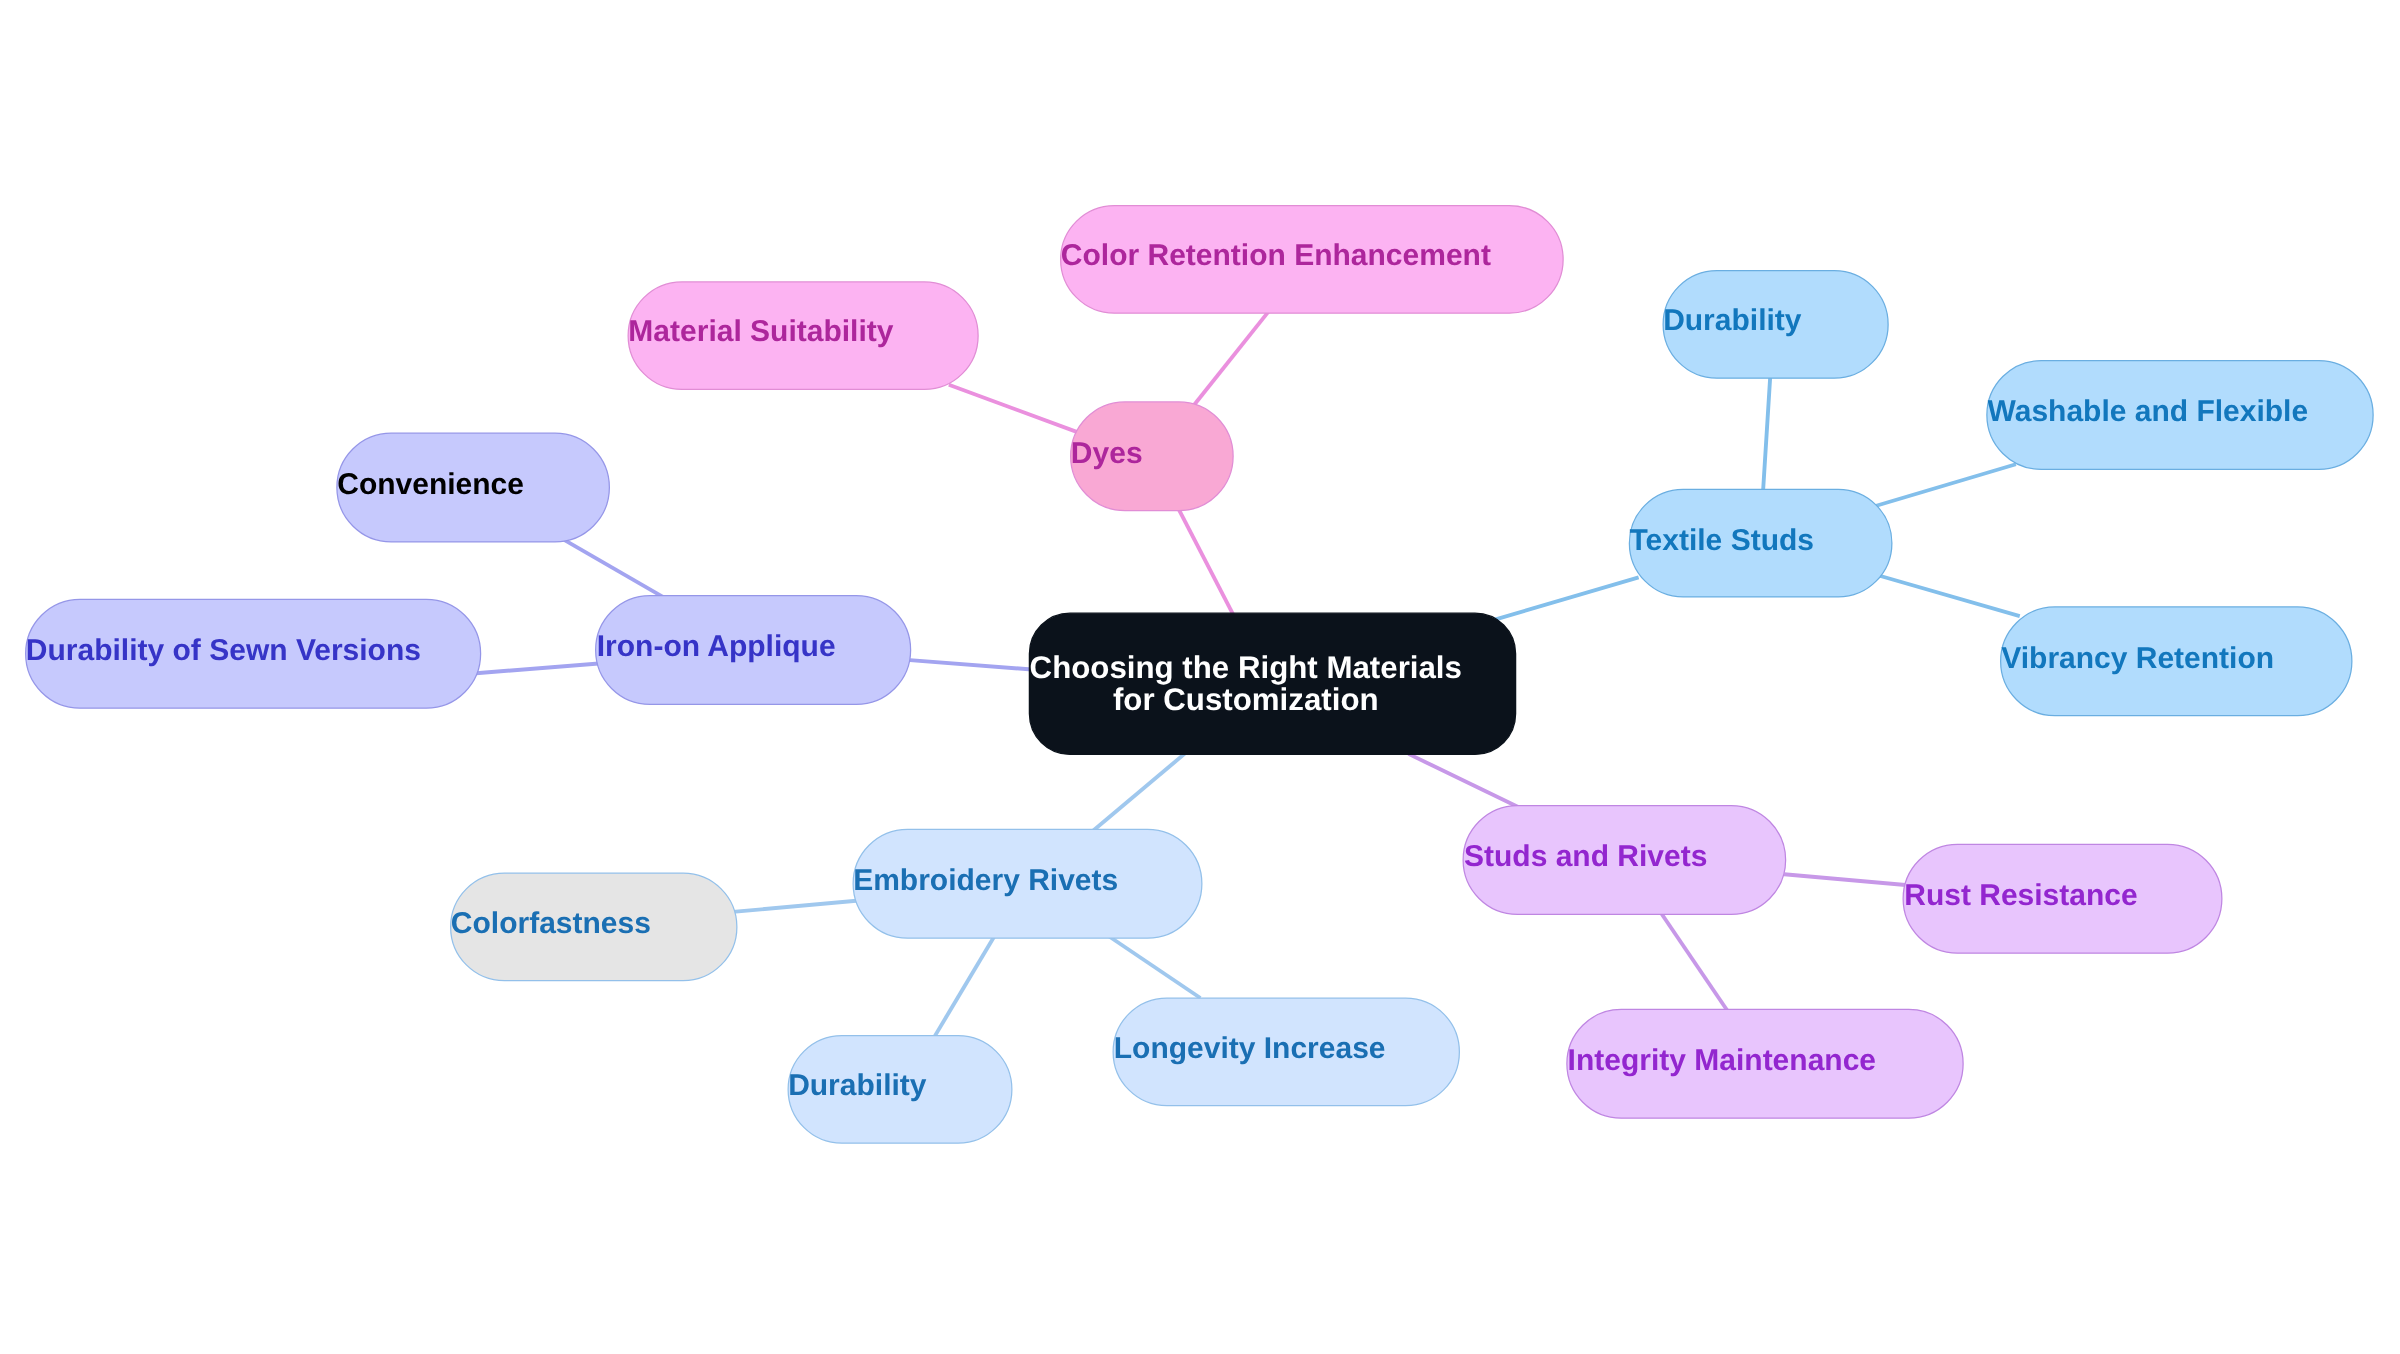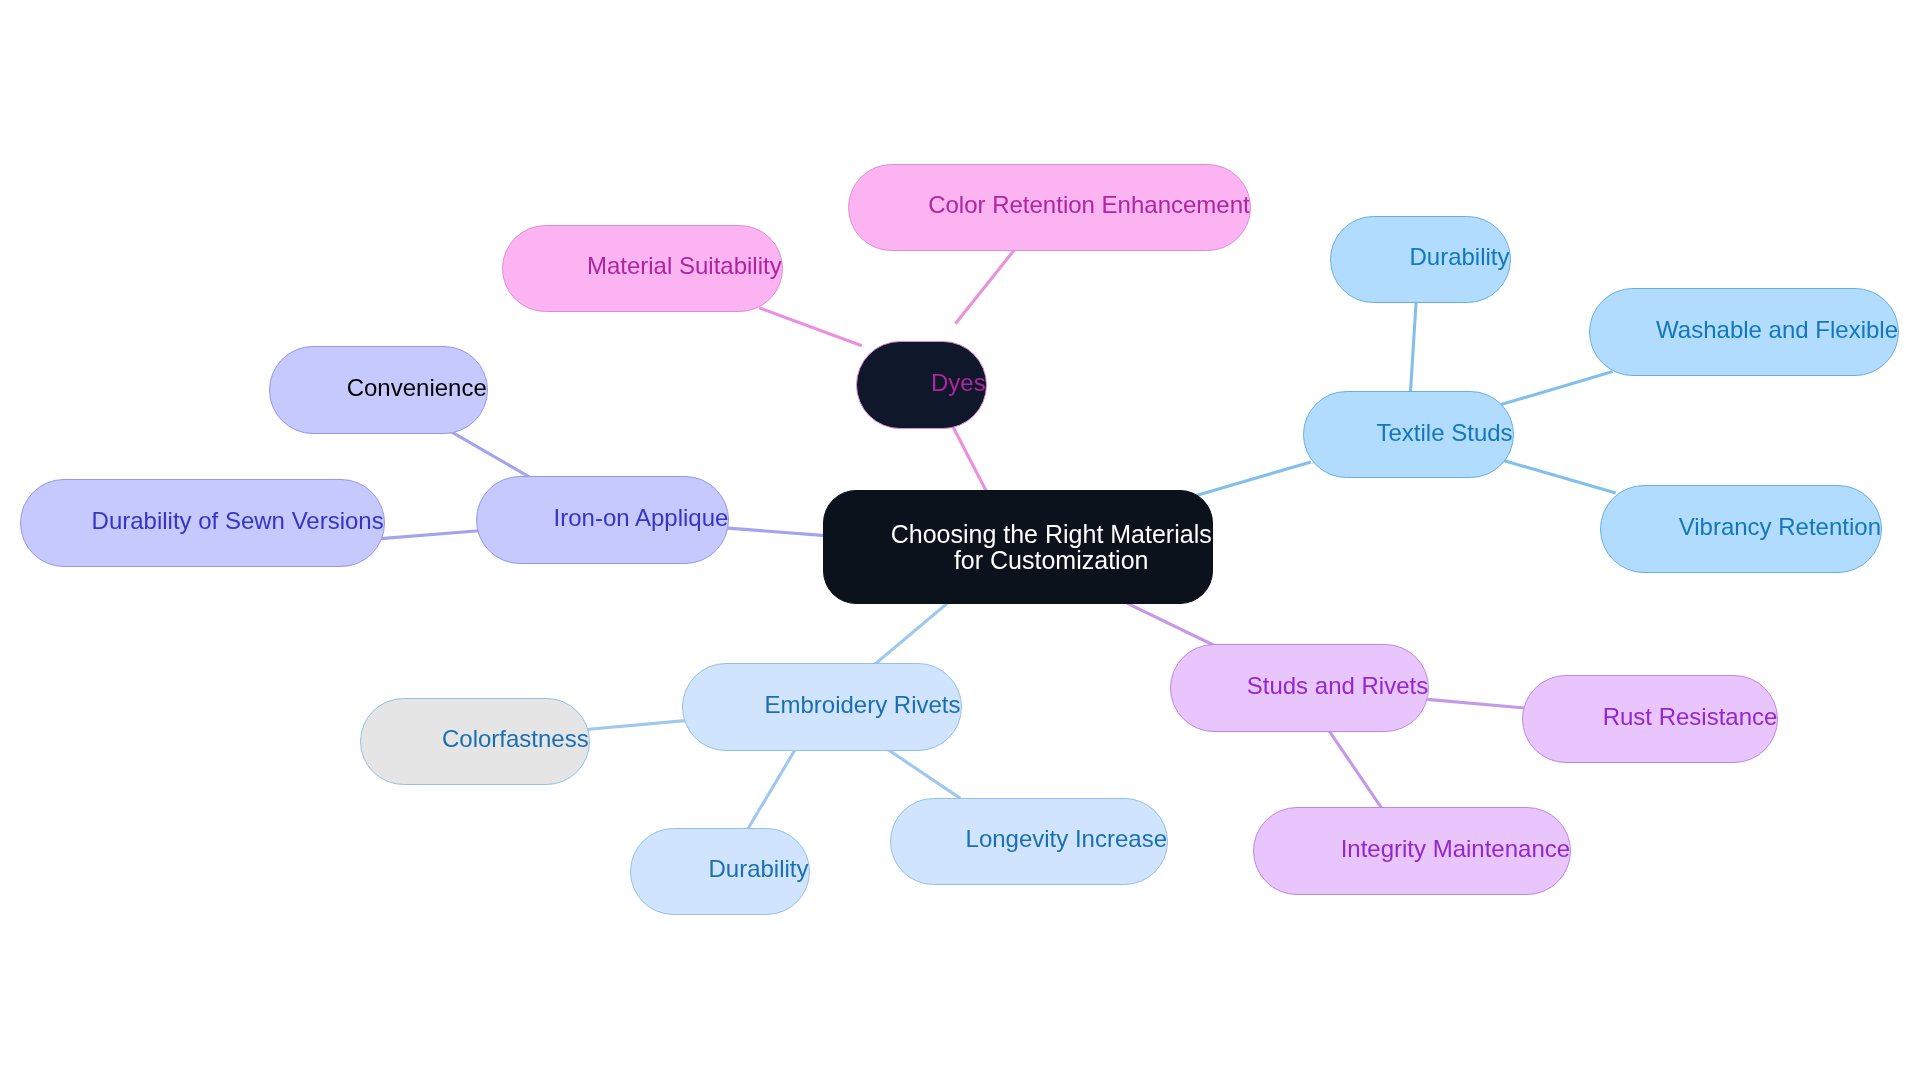--- a/index.html
+++ b/index.html
@@ -1,37 +1,37 @@
 <!DOCTYPE html>
 <html><head>
 <meta charset="utf-8">
 <style>
   html,body{margin:0;padding:0;}
   body{width:1920px;height:1083px;background:#ffffff;overflow:hidden;
        font-family:"Liberation Sans",sans-serif;}
   #canvas{position:relative;width:1920px;height:1083px;background:#ffffff;}
   svg#edge-layer{position:absolute;left:0;top:0;width:1920px;height:1083px;}
   .node{position:absolute;box-sizing:border-box;display:flex;align-items:center;
-        justify-content:flex-end;border-radius:999px;border-style:solid;border-width:1.3px;
-        text-align:center;line-height:1.22;font-size:24px;}
+        justify-content:flex-start;border-radius:999px;border-style:solid;border-width:1.3px;
+        text-align:center;line-height:1.22;font-size:24px;font-weight:bold;}
   .node .node-label{display:block;position:relative;top:-2.5px;
              -webkit-font-smoothing:antialiased;transform:translateZ(0);}
   .node.root-node{color:#ffffff;line-height:1.05;border-radius:33px;font-size:25px;}
   .node.root-node .node-label{top:0.5px;}
   .n-cre{left:847.7px;top:163.8px;width:403px;height:87.5px;}
   .n-ms {left:501.7px;top:224.5px;width:281px;height:87.5px;}
   .n-dyes{left:855.7px;top:321.2px;width:131px;height:87.5px;}
   .n-dur1{left:1329.5px;top:215.8px;width:181px;height:87.5px;}
   .n-wf {left:1589px;top:288.4px;width:310px;height:87.5px;}
   .n-tp {left:1302.6px;top:390.9px;width:211px;height:87.5px;}
   .n-vr {left:1600px;top:485px;width:282px;height:87.5px;}
   .n-conv{left:268.8px;top:346px;width:219px;height:87.5px;}
   .n-ioa{left:476.4px;top:476.4px;width:253px;height:87.5px;}
   .n-dsv{left:19.7px;top:479px;width:365px;height:87.5px;}
-  .n-root{left:822.7px;top:489.7px;width:390px;height:114px;padding-left:32px;}
+  .n-root{left:822.7px;top:489.7px;width:390px;height:114px;}
   .n-et {left:681.5px;top:663.2px;width:280px;height:87.5px;}
   .n-cf {left:359.7px;top:697.5px;width:230px;height:87.5px;}
   .n-dur2{left:629.5px;top:827.8px;width:180px;height:87.5px;}
   .n-li {left:890px;top:797.5px;width:278px;height:87.5px;}
   .n-sr {left:1170.2px;top:644.2px;width:259px;height:87.5px;}
   .n-rr {left:1522.4px;top:675.4px;width:256px;height:87.5px;}
   .n-im {left:1253.1px;top:807px;width:318px;height:87.5px;}
 </style>
 </head>
 <body style="background: rgb(255, 255, 255);">
@@ -57,21 +57,21 @@
       <path d="M1427.3,699.4 L1524.4,708" stroke="#c798e8" stroke-width="3.1" stroke-linecap="butt" fill="none"></path>
       <path d="M1329.1,730.8 L1382.5,809.4" stroke="#c798e8" stroke-width="3.1" stroke-linecap="butt" fill="none"></path>
     </svg>
 
   <div class="node n-cre" style="background: rgb(252, 179, 242); border-color: rgb(225, 141, 213); color: rgb(173, 38, 156);">
       <span class="node-label">Color Retention Enhancement</span>
     </div>
   <div class="node n-ms" style="background: rgb(252, 179, 242); border-color: rgb(225, 141, 213); color: rgb(173, 38, 156);">
       <span class="node-label">Material Suitability</span>
     </div>
-  <div class="node n-dyes" style="background: #0f172a; border-color: rgb(225, 141, 213); color: rgb(173, 38, 156); margin-top: 20px;">
+  <div class="node n-dyes" style="background: #f9a8d4; border-color: rgb(225, 141, 213); color: rgb(173, 38, 156);">
       <span class="node-label">Dyes</span>
     </div>
 
   <div class="node n-dur1" style="background: rgb(177, 220, 253); border-color: rgb(106, 174, 225); color: rgb(18, 119, 189);">
       <span class="node-label">Durability</span>
     </div>
   <div class="node n-wf" style="background: rgb(177, 220, 253); border-color: rgb(106, 174, 225); color: rgb(18, 119, 189);">
       <span class="node-label">Washable and Flexible</span>
     </div>
   <div class="node n-tp" style="background: rgb(177, 220, 253); border-color: rgb(106, 174, 225); color: rgb(18, 119, 189);">

